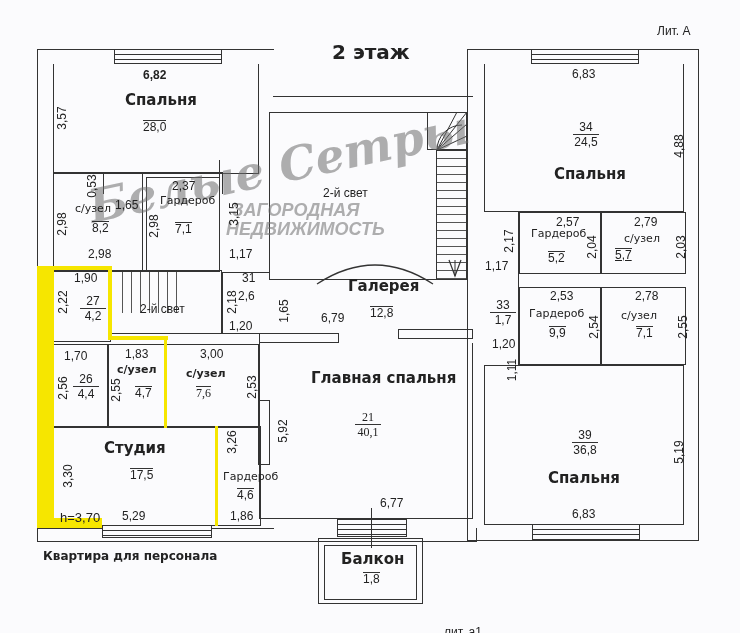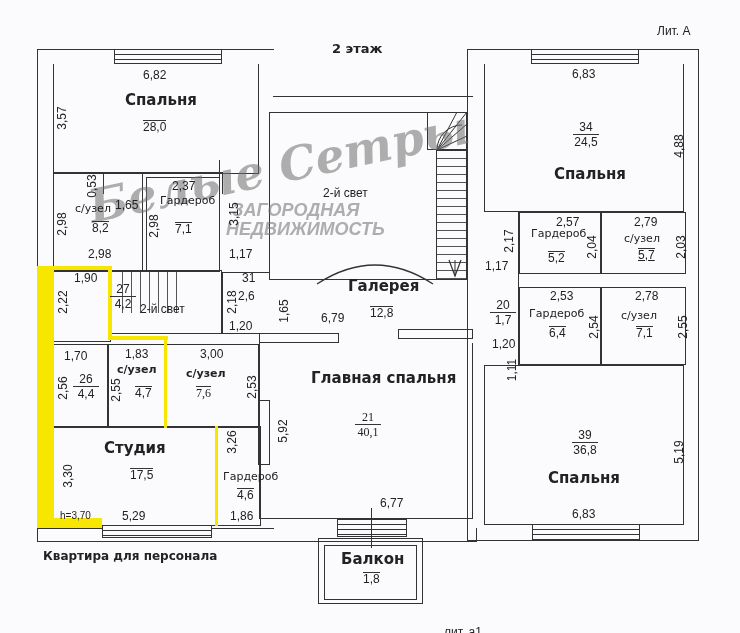--- a/index.html
+++ b/index.html
@@ -15,21 +15,21 @@
   .frac .top{border-bottom:1px solid #333;display:inline-block;padding:0 4px;min-width:18px;}
   .yel{position:absolute;background:#f6e600;}
   .win{position:absolute;border:1.5px solid #333;box-sizing:border-box;background:repeating-linear-gradient(#fbfbfd 0 4px,#333 4px 5px);}
   .wm{position:absolute;color:rgba(110,110,110,0.55);font-style:italic;font-weight:bold;}
   .stair{position:absolute;border:1px solid #333;box-sizing:border-box;background:repeating-linear-gradient(#fbfbfd 0 7px,#555 7px 8px);}
   .stairv{position:absolute;border-top:1px solid #333;box-sizing:border-box;background:repeating-linear-gradient(90deg,#fbfbfd 0 8px,#555 8px 9px);}
 </style>
 </head>
 <body>
 
-<div class="t b" style="left:332px;top:42px;font-size:13px;">2 этаж</div>
+<div class="t b" style="left:332px;top:42px;font-size:20px;">2 этаж</div>
 <div class="t" style="left:657px;top:25px;font-size:12px;">Лит. А</div>
 
 <div class="w" style="left:37px;top:49px;width:237px;height:480px;border-right:none;"></div>
 <div class="w" style="left:273px;top:96px;width:200px;height:2px;border-bottom:none;border-left:none;border-right:none;"></div>
 <div class="w" style="left:467px;top:49px;width:232px;height:492px;"></div>
 <div class="w" style="left:37px;top:528px;width:440px;height:14px;border-top:none;"></div>
 
 <div class="win" style="left:114px;top:49px;width:108px;height:15px;"></div>
 <div class="win" style="left:531px;top:49px;width:108px;height:15px;"></div>
 <div class="win" style="left:102px;top:525px;width:110px;height:13px;"></div>
@@ -94,21 +94,21 @@
 <div class="yel" style="left:37px;top:266px;width:74px;height:4px;"></div>
 <div class="yel" style="left:108px;top:266px;width:4px;height:73px;"></div>
 <div class="yel" style="left:108px;top:336px;width:60px;height:4px;"></div>
 <div class="yel" style="left:164px;top:336px;width:3px;height:92px;"></div>
 <div class="yel" style="left:215px;top:426px;width:3px;height:100px;"></div>
 
 <div class="wm" style="left:85px;top:140px;font-size:46px;transform:rotate(-12deg);font-family:'DejaVu Serif',serif;">Белые Сетры</div>
 <div class="wm" style="left:232px;top:200px;font-size:18px;">ЗАГОРОДНАЯ</div>
 <div class="wm" style="left:226px;top:219px;font-size:18px;">НЕДВИЖИМОСТЬ</div>
 
-<div class="t" style="left:143px;top:69px;">6,82</div>
+<div class="t" style="left:143px;top:69px;font-weight:bold;">6,82</div>
 <div class="t b big" style="left:125px;top:93px;">Спальня</div>
 <div class="t" style="left:143px;top:120px;border-top:1px solid #333;">28,0</div>
 <div class="t v" style="left:50px;top:112px;">3,57</div>
 
 <div class="t v" style="left:80px;top:180px;">0,53</div>
 <div class="t lbl" style="left:75px;top:203px;">с/узел</div>
 <div class="t" style="left:115px;top:199px;">1,65</div>
 <div class="t" style="left:92px;top:221px;border-top:1px solid #333;">8,2</div>
 <div class="t v" style="left:50px;top:218px;">2,98</div>
 <div class="t" style="left:88px;top:248px;">2,98</div>
@@ -121,42 +121,42 @@
 <div class="t v" style="left:222px;top:208px;">3,15</div>
 <div class="t" style="left:229px;top:248px;">1,17</div>
 <div class="t" style="left:242px;top:272px;">31</div>
 <div class="t" style="left:238px;top:290px;">2,6</div>
 <div class="t v" style="left:220px;top:296px;">2,18</div>
 <div class="t" style="left:229px;top:320px;">1,20</div>
 
 <div class="t" style="left:323px;top:187px;font-size:12px;">2-й свет</div>
 
 <div class="t" style="left:74px;top:272px;">1,90</div>
-<div class="frac" style="left:80px;top:282px;margin-left:30px;"><span class="top">27</span><br><span>4,2</span></div>
+<div class="frac" style="left:80px;top:294px;"><span class="top">27</span><br><span>4,2</span></div>
 <div class="t v" style="left:51px;top:296px;">2,22</div>
 <div class="t" style="left:140px;top:303px;">2-й свет</div>
 
 <div class="t" style="left:64px;top:350px;">1,70</div>
 <div class="frac" style="left:73px;top:372px;"><span class="top">26</span><br><span>4,4</span></div>
 <div class="t v" style="left:51px;top:382px;">2,56</div>
 
 <div class="t" style="left:125px;top:348px;">1,83</div>
 <div class="t lbl b" style="left:117px;top:364px;">с/узел</div>
 <div class="t" style="left:135px;top:386px;border-top:1px solid #333;">4,7</div>
 <div class="t v" style="left:104px;top:384px;">2,55</div>
 
 <div class="t" style="left:200px;top:348px;">3,00</div>
 <div class="t lbl b" style="left:186px;top:368px;">с/узел</div>
 <div class="t" style="left:196px;top:386px;border-top:1px solid #333;font-family:Liberation Serif, serif;">7,6</div>
 <div class="t v" style="left:240px;top:381px;">2,53</div>
 
 <div class="t b big" style="left:104px;top:441px;">Студия</div>
 <div class="t" style="left:130px;top:468px;border-top:1px solid #333;">17,5</div>
 <div class="t v" style="left:56px;top:470px;">3,30</div>
-<div class="t" style="left:60px;top:511px;font-size:10px;">h=3,70</div>
+<div class="t" style="left:60px;top:511px;font-size:13px;">h=3,70</div>
 <div class="t" style="left:122px;top:510px;">5,29</div>
 
 <div class="t v" style="left:220px;top:436px;">3,26</div>
 <div class="t lbl" style="left:223px;top:471px;">Гардероб</div>
 <div class="t" style="left:237px;top:488px;border-top:1px solid #333;">4,6</div>
 <div class="t" style="left:230px;top:510px;">1,86</div>
 
 <div class="t b big" style="left:348px;top:279px;">Галерея</div>
 <div class="t" style="left:370px;top:306px;border-top:1px solid #333;">12,8</div>
 <div class="t" style="left:321px;top:312px;">6,79</div>
@@ -177,32 +177,32 @@
 <div class="t b big" style="left:554px;top:167px;">Спальня</div>
 <div class="t v" style="left:667px;top:140px;">4,88</div>
 
 <div class="t" style="left:556px;top:216px;">2,57</div>
 <div class="t lbl" style="left:531px;top:228px;">Гардероб</div>
 <div class="t" style="left:548px;top:251px;border-top:1px solid #333;">5,2</div>
 <div class="t v" style="left:580px;top:241px;">2,04</div>
 
 <div class="t" style="left:634px;top:216px;">2,79</div>
 <div class="t lbl" style="left:624px;top:233px;">с/узел</div>
-<div class="t" style="left:638px;top:248px;border-top:1px solid #333;text-decoration:underline;">5,7</div>
+<div class="t" style="left:615px;top:248px;border-top:1px solid #333;text-decoration:underline;">5,7</div>
 <div class="t v" style="left:669px;top:241px;">2,03</div>
 
 <div class="t v" style="left:497px;top:235px;">2,17</div>
 <div class="t" style="left:485px;top:260px;">1,17</div>
-<div class="frac" style="left:490px;top:298px;"><span class="top">20</span><br><span>1,7</span></div>
+<div class="frac" style="left:490px;top:298px;"><span class="top">33</span><br><span>1,7</span></div>
 <div class="t" style="left:492px;top:338px;">1,20</div>
 <div class="t v" style="left:501px;top:364px;">1,11</div>
 
 <div class="t" style="left:550px;top:290px;">2,53</div>
 <div class="t lbl" style="left:529px;top:308px;">Гардероб</div>
-<div class="t" style="left:549px;top:326px;border-top:1px solid #333;">6,4</div>
+<div class="t" style="left:549px;top:326px;border-top:1px solid #333;">9,9</div>
 <div class="t v" style="left:582px;top:321px;">2,54</div>
 
 <div class="t" style="left:635px;top:290px;">2,78</div>
 <div class="t lbl" style="left:621px;top:310px;">с/узел</div>
 <div class="t" style="left:636px;top:326px;border-top:1px solid #333;">7,1</div>
 <div class="t v" style="left:671px;top:321px;">2,55</div>
 
 <div class="frac" style="left:572px;top:428px;"><span class="top">39</span><br><span>36,8</span></div>
 <div class="t b big" style="left:548px;top:471px;">Спальня</div>
 <div class="t v" style="left:667px;top:446px;">5,19</div>

